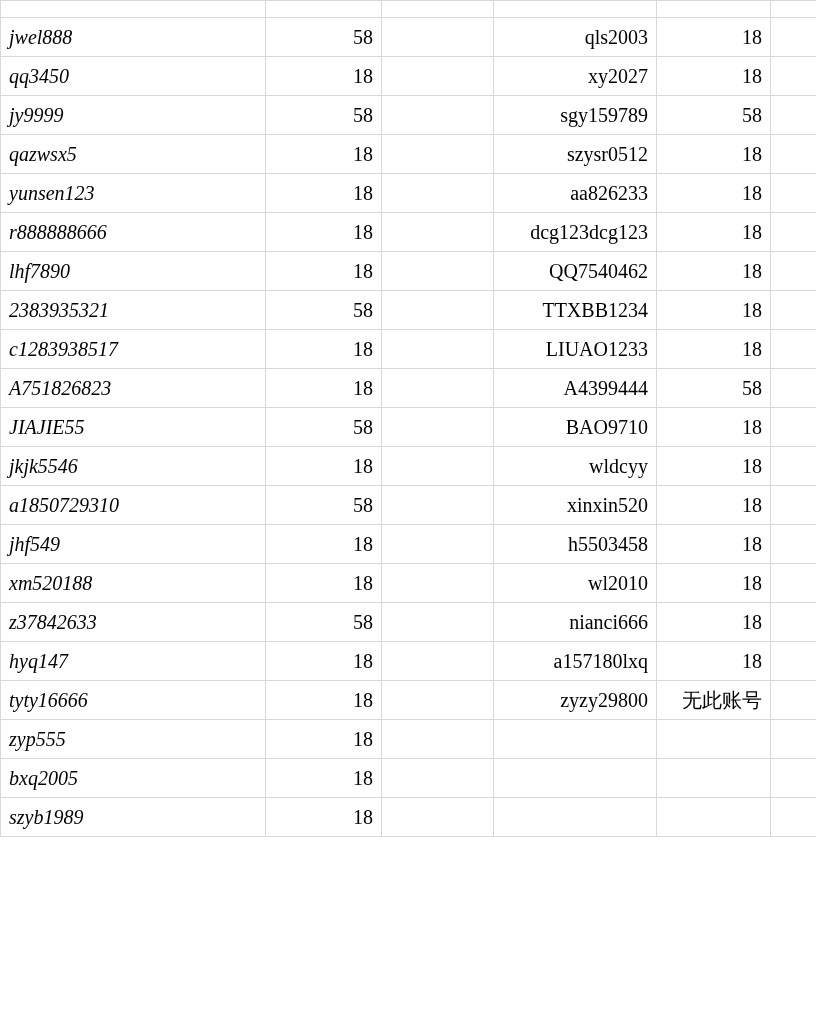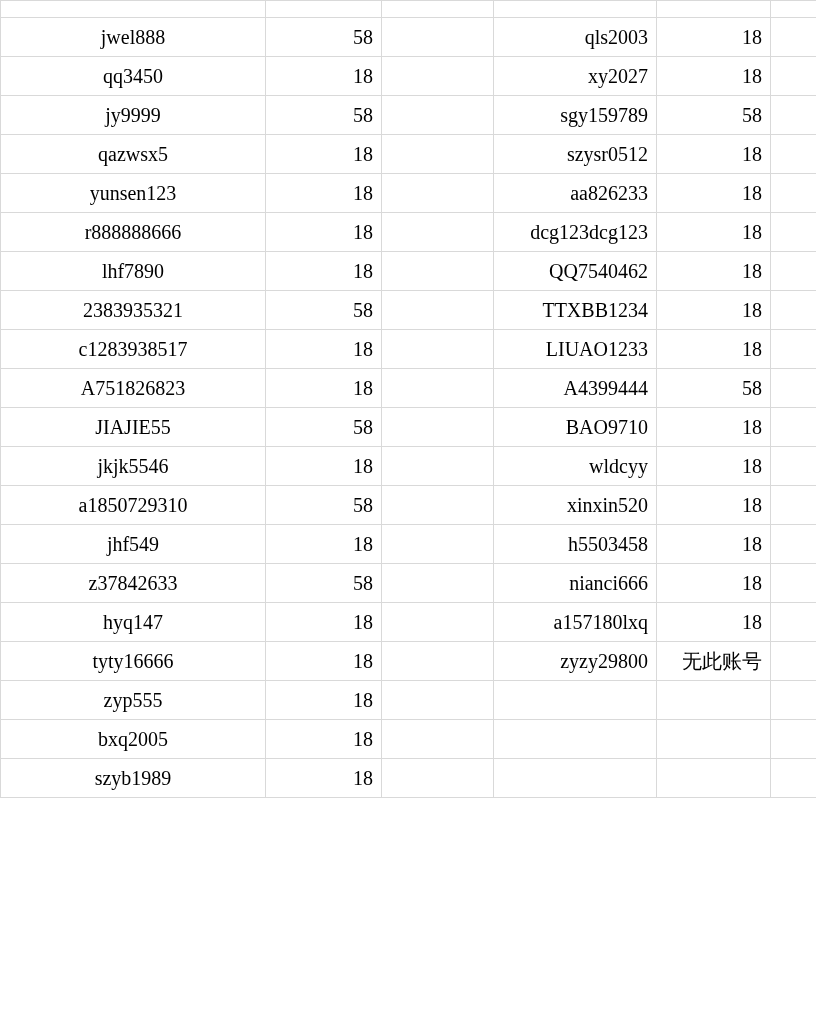--- a/index.html
+++ b/index.html
@@ -35,21 +35,21 @@
     vertical-align: middle;
   }
   
   col.c-name   { width: 265px; }
   col.c-val    { width: 116px; }
   col.c-gap    { width: 112px; }
   col.c-name2  { width: 163px; }
   col.c-val2   { width: 114px; }
   col.c-tail   { width: 46px; }
 
-  td.name  { text-align: center; }
+  td.name  { text-align: left; font-style: italic; }
   td.val   { text-align: right; padding-right: 14px; }
   td.gap   { }
   td.name2 { text-align: right; }
   td.val2  { text-align: right; padding-right: 14px; }
   td.tail  { }
 
   tr.top td { height: 16px; line-height: 16px; }
 
   .note { text-align: center; padding-right: 0; font-family: Liberation Serif, serif; }
 </style>
@@ -182,20 +182,28 @@
       </tr>
       <tr>
         <td class="name">jhf549</td>
         <td class="val">18</td>
         <td class="gap"></td>
         <td class="name2">h5503458</td>
         <td class="val2">18</td>
         <td class="tail"></td>
       </tr>
       <tr>
+        <td class="name">xm520188</td>
+        <td class="val">18</td>
+        <td class="gap"></td>
+        <td class="name2">wl2010</td>
+        <td class="val2">18</td>
+        <td class="tail"></td>
+      </tr>
+      <tr>
         <td class="name">z37842633</td>
         <td class="val">58</td>
         <td class="gap"></td>
         <td class="name2">nianci666</td>
         <td class="val2">18</td>
         <td class="tail"></td>
       </tr>
       <tr>
         <td class="name">hyq147</td>
         <td class="val">18</td>

